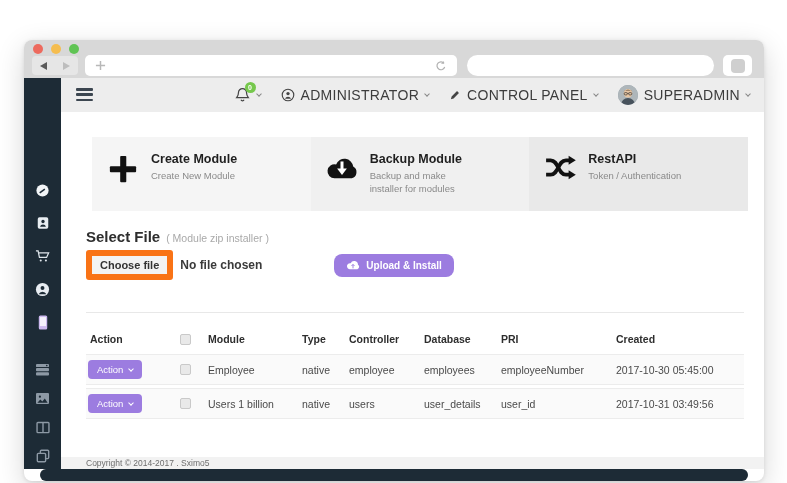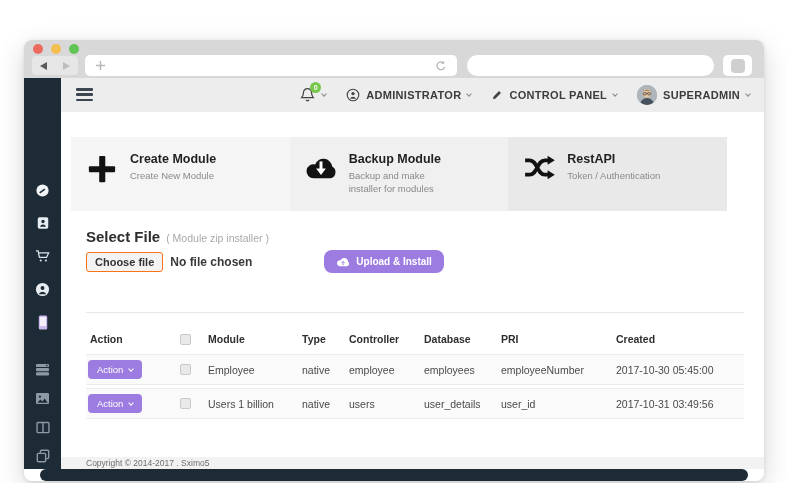--- a/index.html
+++ b/index.html
@@ -41,46 +41,46 @@
                     background:#1d2b36; border-radius:6px; }
 
   
   .topnav { position:absolute; left:37px; top:38px; width:703px; height:34px; background:#ededed; }
   .hamburger { position:absolute; left:15px; top:10px; width:17px; height:13px; display:flex;
                flex-direction:column; justify-content:space-between; cursor:pointer; }
   .hamburger div { height:2.5px; background:#3c4650; border-radius:1px; }
 
   .nav-right { position:absolute; right:14px; top:0; height:34px; display:flex; align-items:center; gap:20px; }
   .nav-item { display:flex; align-items:center; gap:6px; cursor:pointer; }
-  .nav-label { font-size:11px; font-weight:bold; color:#3c3c3c; letter-spacing:.3px;text-align:center; }
+  .nav-label { font-size:14px; font-weight:normal; color:#3c3c3c; letter-spacing:.3px;text-align:center; }
   .chev { display:inline-block; width:4px; height:4px; border-right:1.4px solid #888; border-bottom:1.4px solid #888;
           transform:rotate(45deg); margin-top:-3px; }
   .bell-wrap { position:relative; width:16px; height:16px; }
   .badge { position:absolute; top:-5px; right:-5px; min-width:11px; height:11px; border-radius:6px;
            background:#76c84c; color:#fff; font-size:7px; font-weight:bold; display:flex;
            align-items:center; justify-content:center; }
   .avatar { width:20px; height:20px; border-radius:50%; overflow:hidden; background:#8d9aa5; }
 
   
   .content { position:absolute; left:37px; top:72px; width:703px; height:345px; background:#fff; }
 
-  .cards { position:absolute; left:10px; top:25px; width:656px; height:74px; display:flex; }
+  .cards { position:absolute; left:31px; top:25px; width:656px; height:74px; display:flex; }
   .card { flex:1; display:flex; padding:15px 10px 0 14px; gap:11px; cursor:pointer; }
   .card.c0 { background:#f5f5f5; } .card.c1 { background:#f0f0f0; }
   .card.c2 { background:#f5f5f5; } .card.c3 { background:#e9e9e9; }
   .card-icon { flex:0 0 34px; display:flex; justify-content:center; padding-top:2px; }
   .card-title { font-size:12.5px; font-weight:bold; color:#1f1f1f; margin-bottom:4px; }
   .card-sub { font-size:9.5px; color:#8a8a8a; line-height:1.35; max-width:105px; }
 
   .select-file-row { position:absolute; left:25px; top:116px; display:flex; align-items:baseline; gap:6px; }
   .sf-title { font-size:15px; font-weight:bold; color:#2e2e2e; }
   .sf-hint { font-size:10.5px; color:#a9a9a9; }
 
   .file-row { position:absolute; left:25px; top:138px; display:flex; align-items:center; }
-  .choose-file { border:1px solid #f97316; background:#f3f3f3; border-radius:3px; padding:3px 8px;
+  .choose-file { border:6px solid #f97316; background:#f3f3f3; border-radius:3px; padding:3px 8px;
                  font-size:11px; font-weight:bold; color:#333; cursor:pointer; }
   .no-file { margin-left:7px; font-size:12px; font-weight:bold; color:#3a3a3a; }
   .upload-btn { margin-left:72px; display:flex; align-items:center; gap:6px; background:#9c7ce0; color:#fff;
                 border:none; border-radius:8px; padding:6px 12px; font-size:10px; font-weight:bold; cursor:pointer; }
 
   .table-area { position:absolute; left:25px; top:200px; width:658px; border-top:1px solid #e8e8e8; padding-top:10px; }
   table.mod-table { width:100%; border-collapse:separate; border-spacing:0 3px; }
   .mod-table th { text-align:left; font-size:10.5px; font-weight:bold; color:#2e2e2e; padding:7px 4px 6px 4px; }
   .mod-table td { background:#fafafa; border-top:1px solid #ececec; border-bottom:1px solid #ececec;
                   font-size:10.5px; color:#4a4a4a; padding:5px 4px; }

